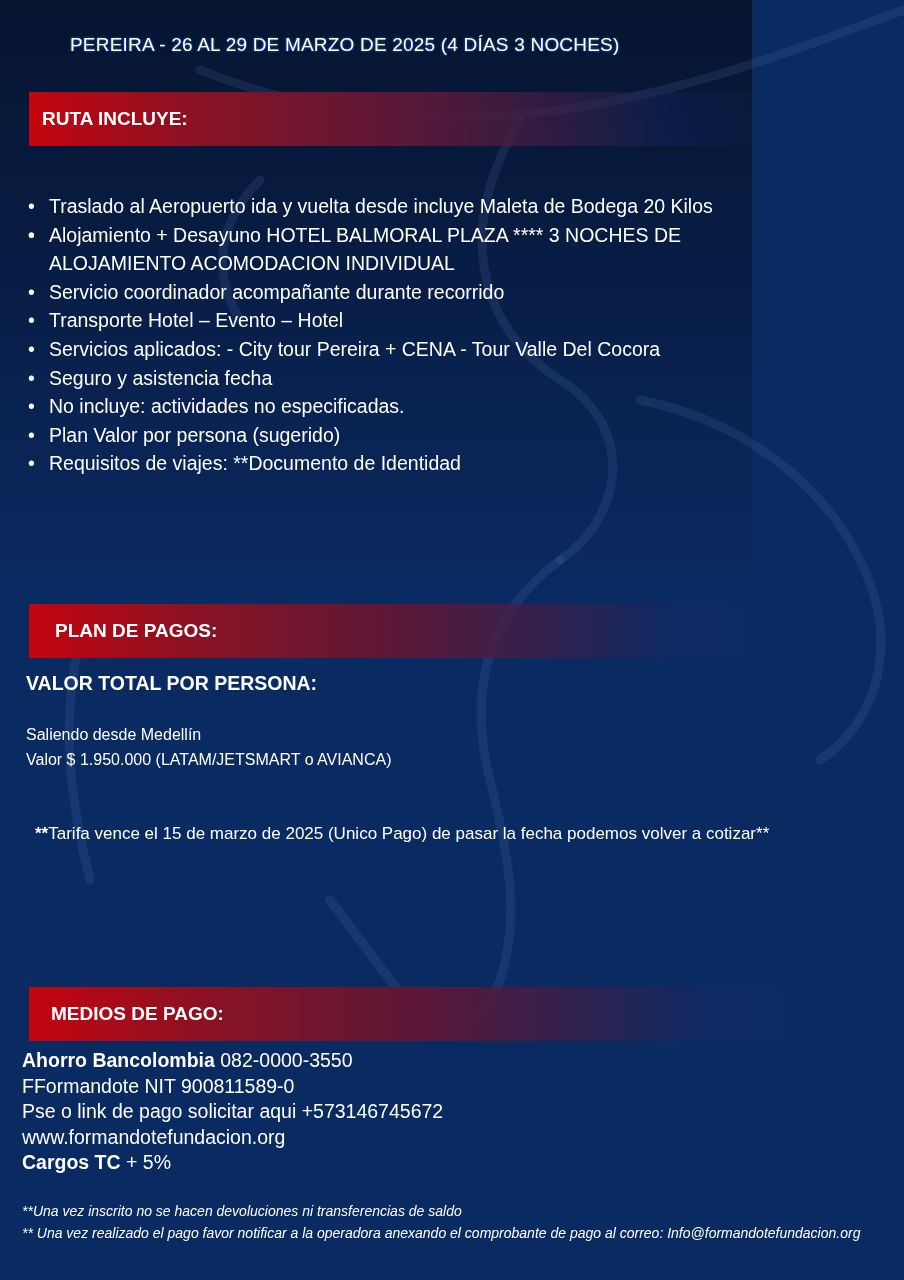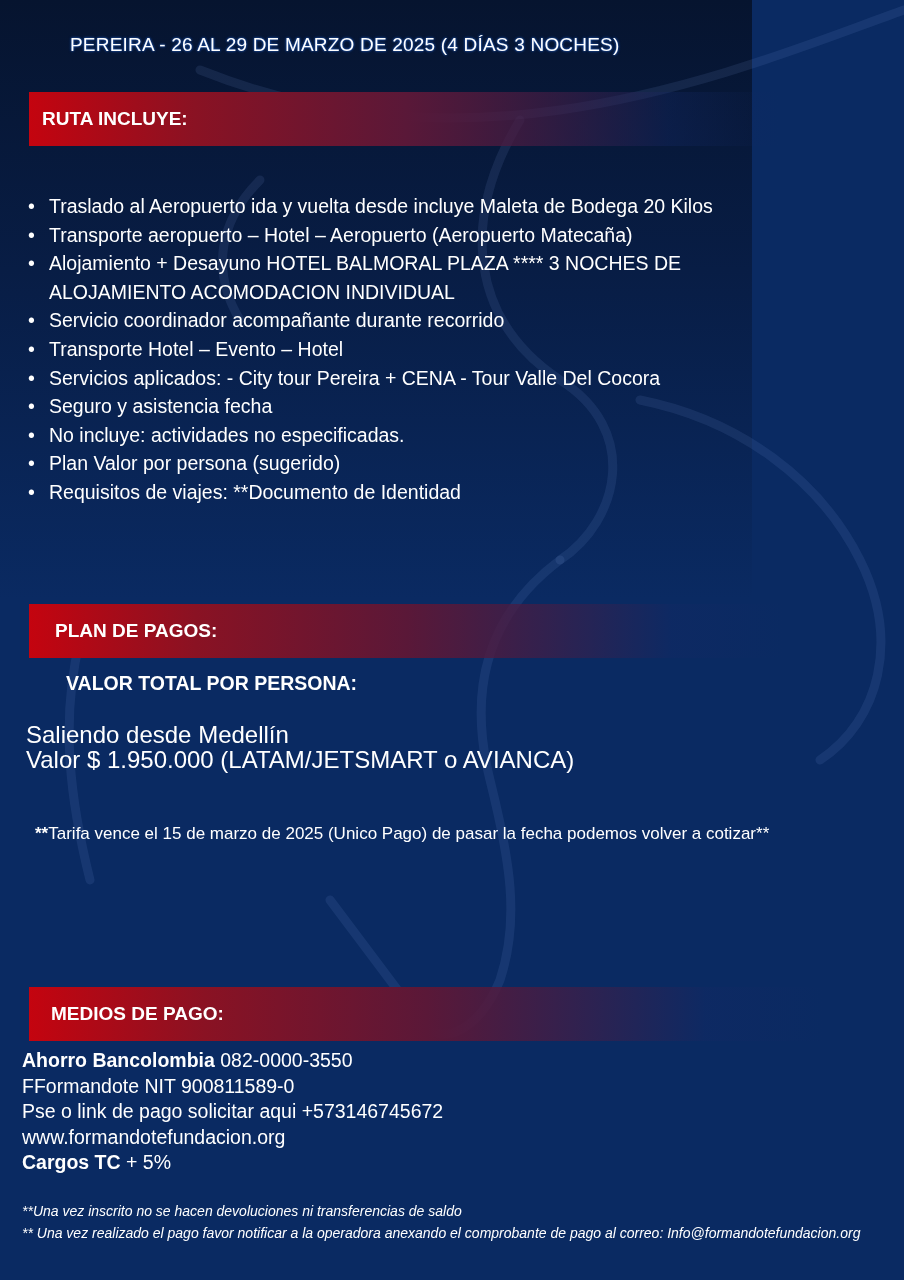--- a/index.html
+++ b/index.html
@@ -78,27 +78,26 @@
       position: absolute;
       left: 2px;
       top: 0;
     }
     .subhead {
       position: absolute;
       left: 26px;
       top: 672px;
       font-size: 19.5px;
       font-weight: bold;
-      margin-left: 40px;
     }
     .plan-lines {
       position: absolute;
       left: 26px;
       top: 722px;
-      font-size: 24px;
+      font-size: 16px;
       line-height: 25px;
     }
     .nota {
       position: absolute;
       left: 35px;
       top: 820px;
       width: 850px;
       font-size: 17px;
       line-height: 27px;
     }
@@ -139,21 +138,21 @@
 </svg>
 
 <div class="title">PEREIRA - 26 AL 29 DE MARZO DE 2025 (4 DÍAS 3 NOCHES)</div>
 
 <div class="band band-ruta">
   <span class="label">RUTA INCLUYE:</span>
 </div>
 
 <ul class="ruta-list">
   <li><span class="bullet">•</span><span>Traslado al Aeropuerto ida y vuelta desde incluye Maleta de Bodega 20 Kilos</span></li>
-  <li><span class="bullet">•</span><span>Transporte aeropuerto – Hotel – Aeropuerto (Aeropuerto Matecaña)</span></li>
+  <li><span class="bullet">•</span></li>
   <li><span class="bullet">•</span><span style="display:inline-block;width:760px;">Alojamiento + Desayuno HOTEL BALMORAL PLAZA **** 3 NOCHES DE ALOJAMIENTO ACOMODACION INDIVIDUAL</span></li>
   <li><span class="bullet">•</span><span>Servicio coordinador acompañante durante recorrido</span></li>
   <li><span class="bullet">•</span><span>Transporte Hotel – Evento – Hotel</span></li>
   <li><span class="bullet">•</span><span>Servicios aplicados: - City tour Pereira + CENA - Tour Valle Del Cocora</span></li>
   <li><span class="bullet">•</span><span>Seguro y asistencia fecha</span></li>
   <li><span class="bullet">•</span><span>No incluye: actividades no especificadas.</span></li>
   <li><span class="bullet">•</span><span>Plan Valor por persona (sugerido)</span></li>
   <li><span class="bullet">•</span><span>Requisitos de viajes: **Documento de Identidad</span></li>
 </ul>
 

